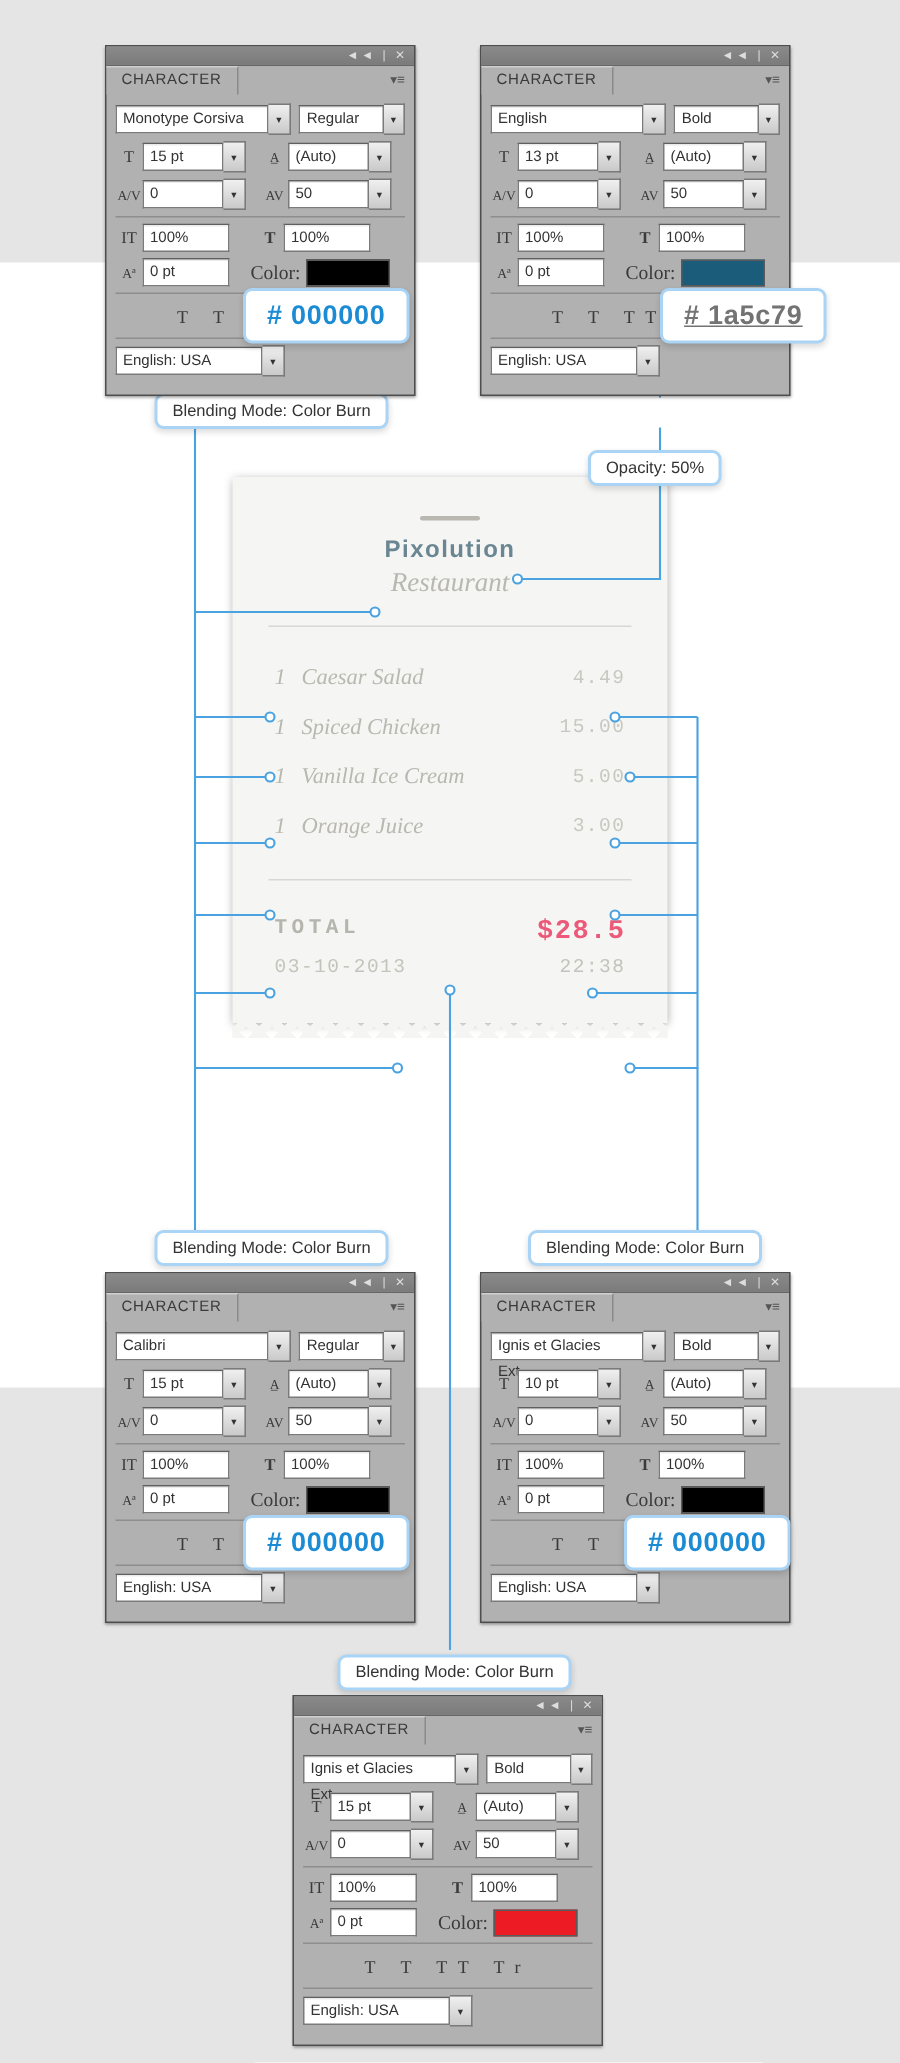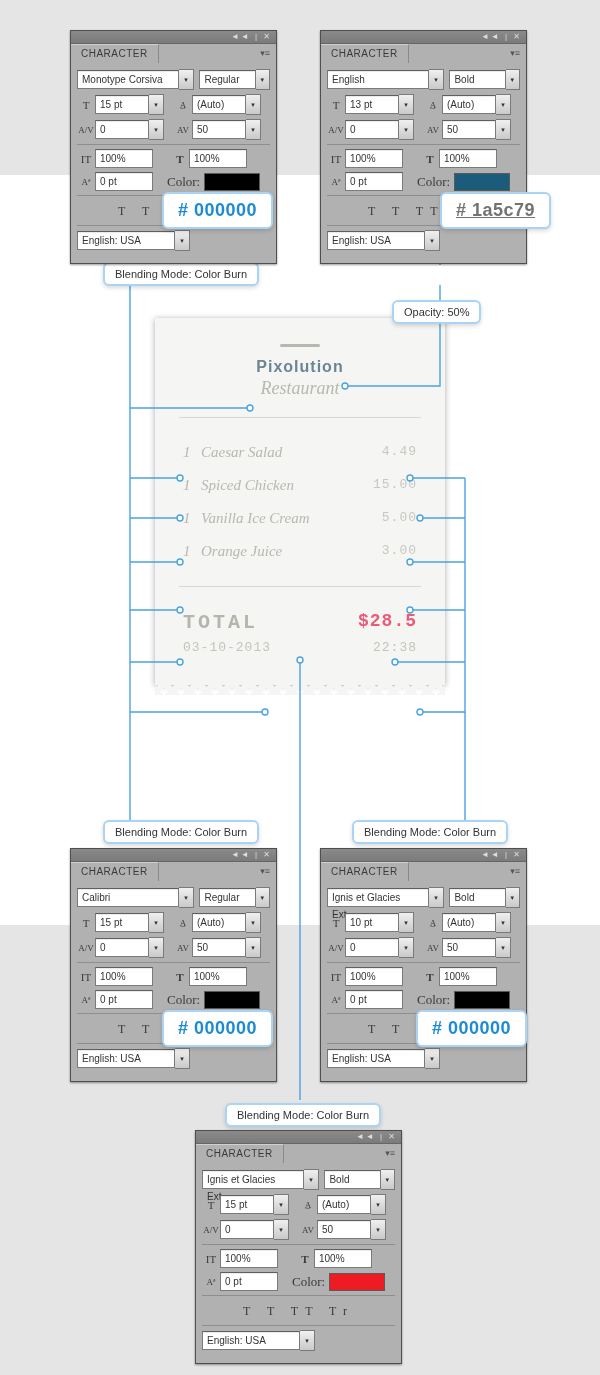--- a/index.html
+++ b/index.html
@@ -204,21 +204,21 @@
 }
 .receipt .total-row {
   display: flex;
   justify-content: space-between;
   padding: 6px 28px;
 }
 .receipt .total-lbl {
   font-family: "Courier New", monospace;
   font-weight: bold;
   color: #b5b5ad;
-  font-size: 20px;
+  font-size: 14px;
   letter-spacing: 3px;
 }
 .receipt .total-val {
   font-family: "Courier New", monospace;
   font-weight: bold;
   color: #ec5a7a;
   font-size: 18px;
   letter-spacing: 1px;
 }
 .receipt .date-row {

